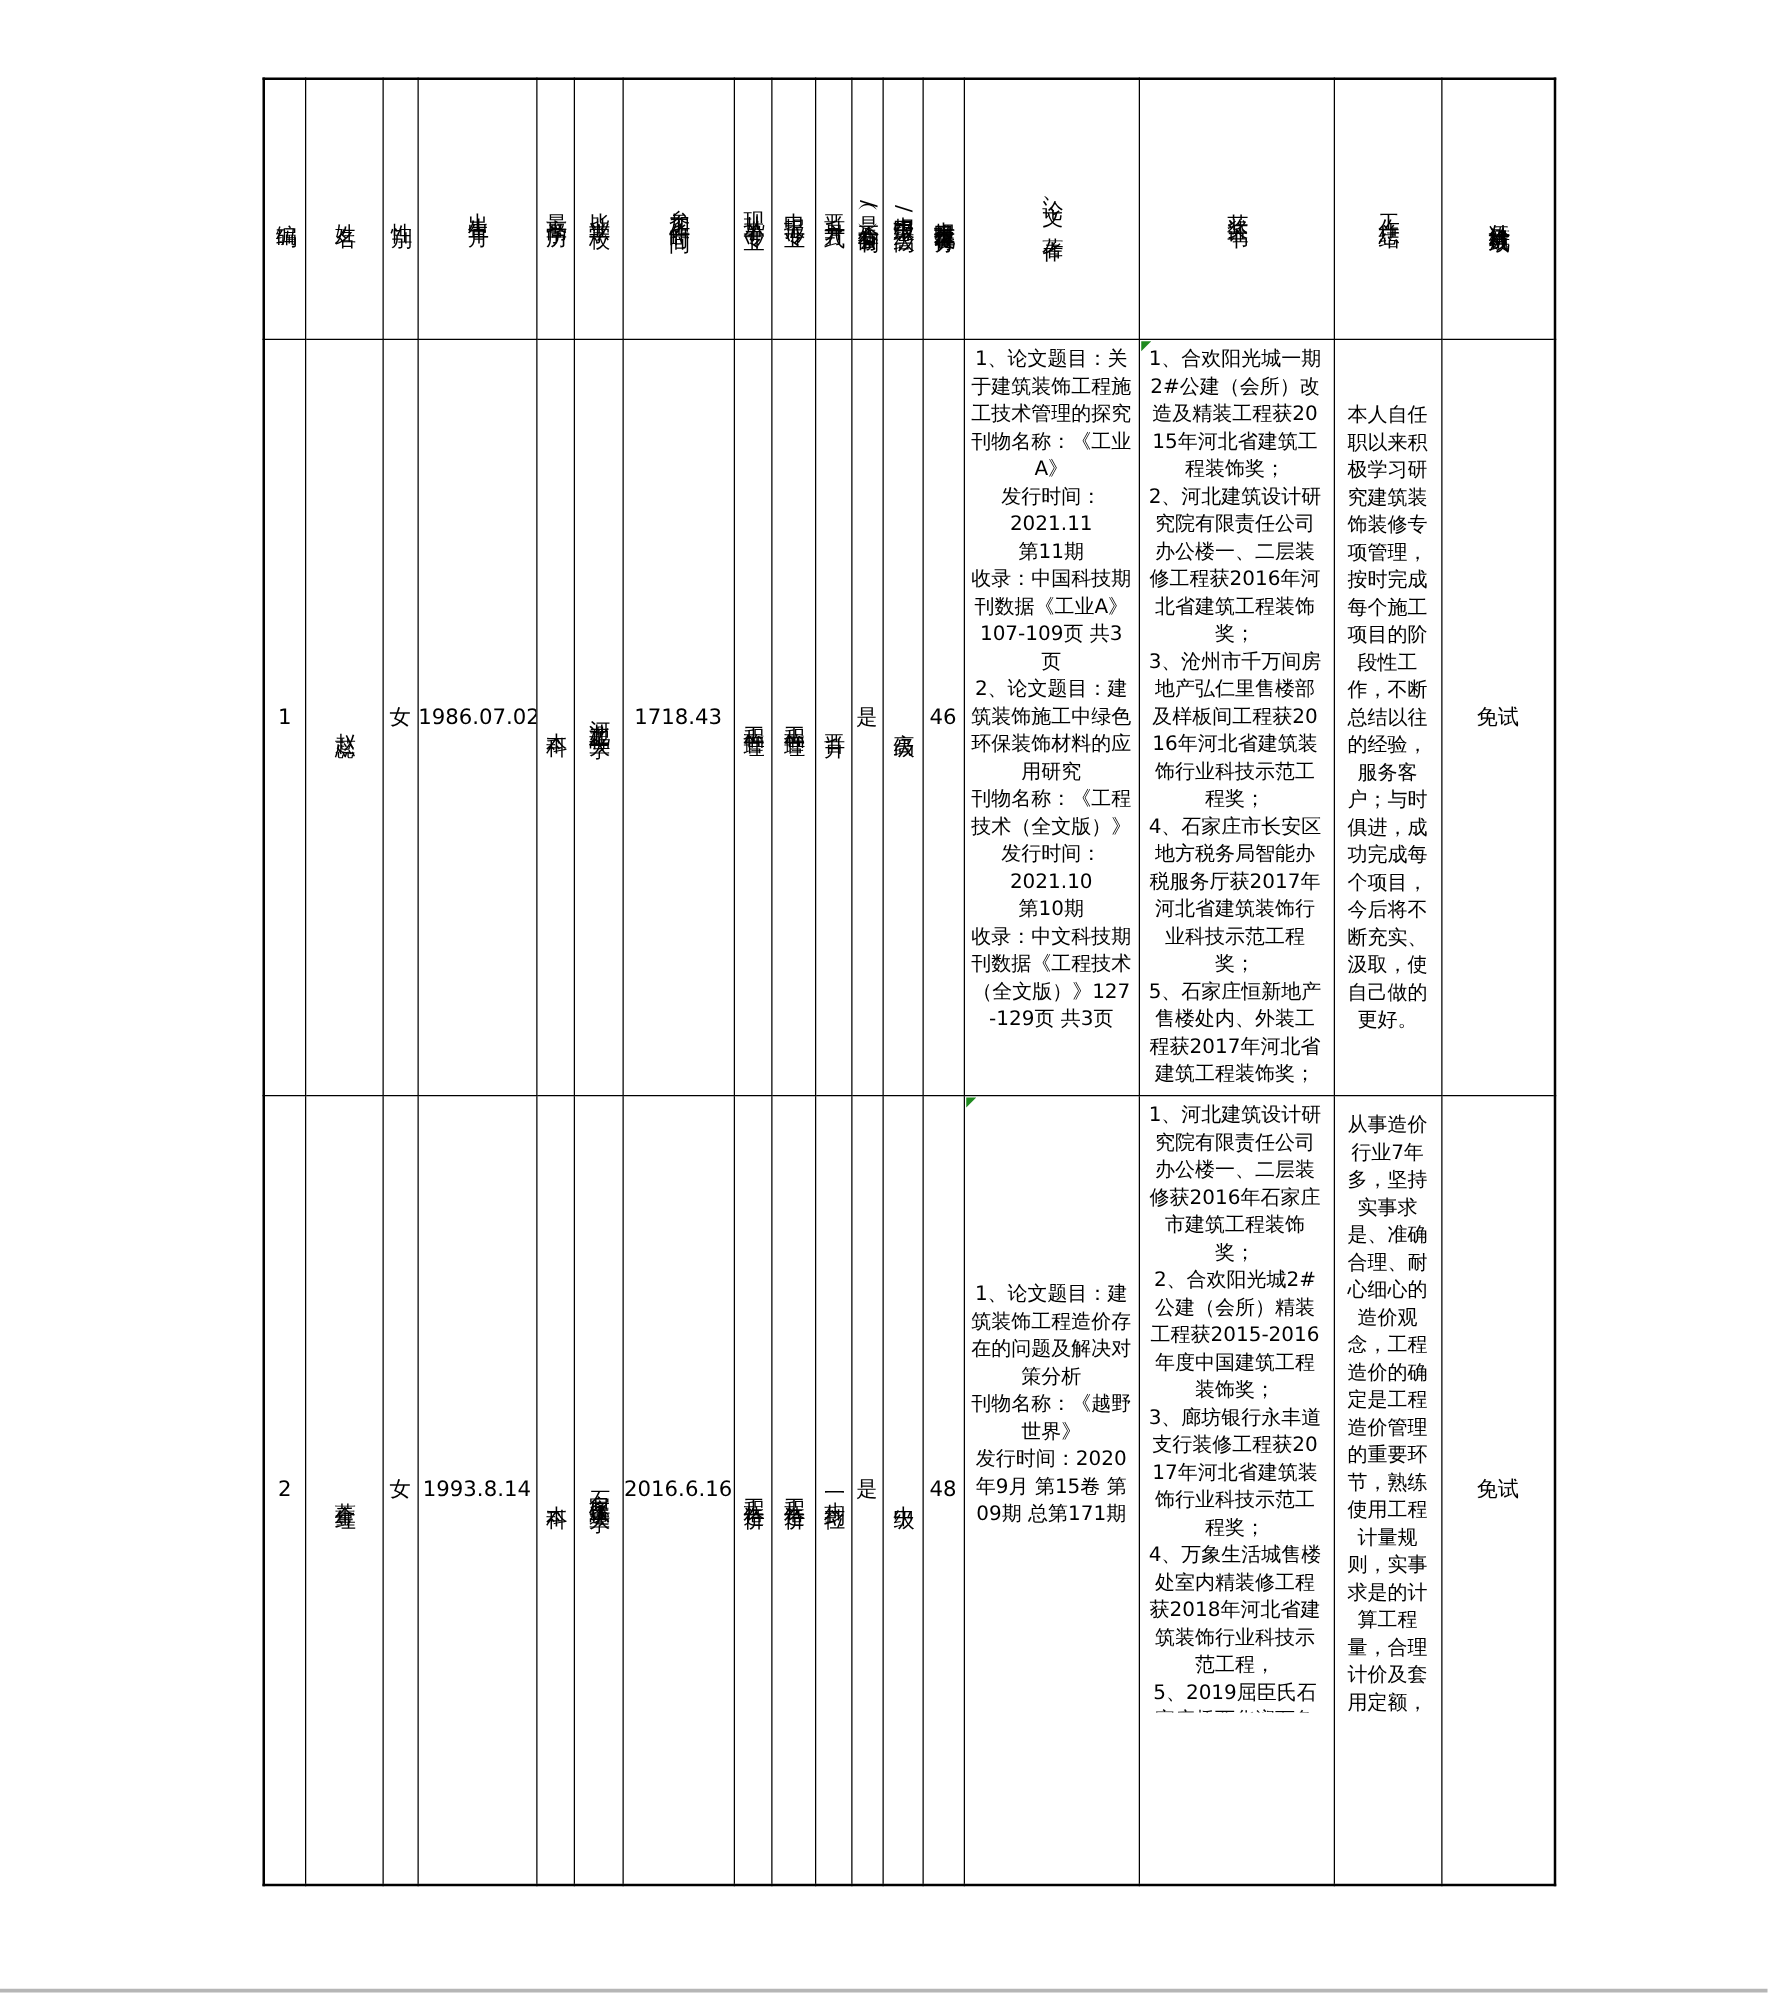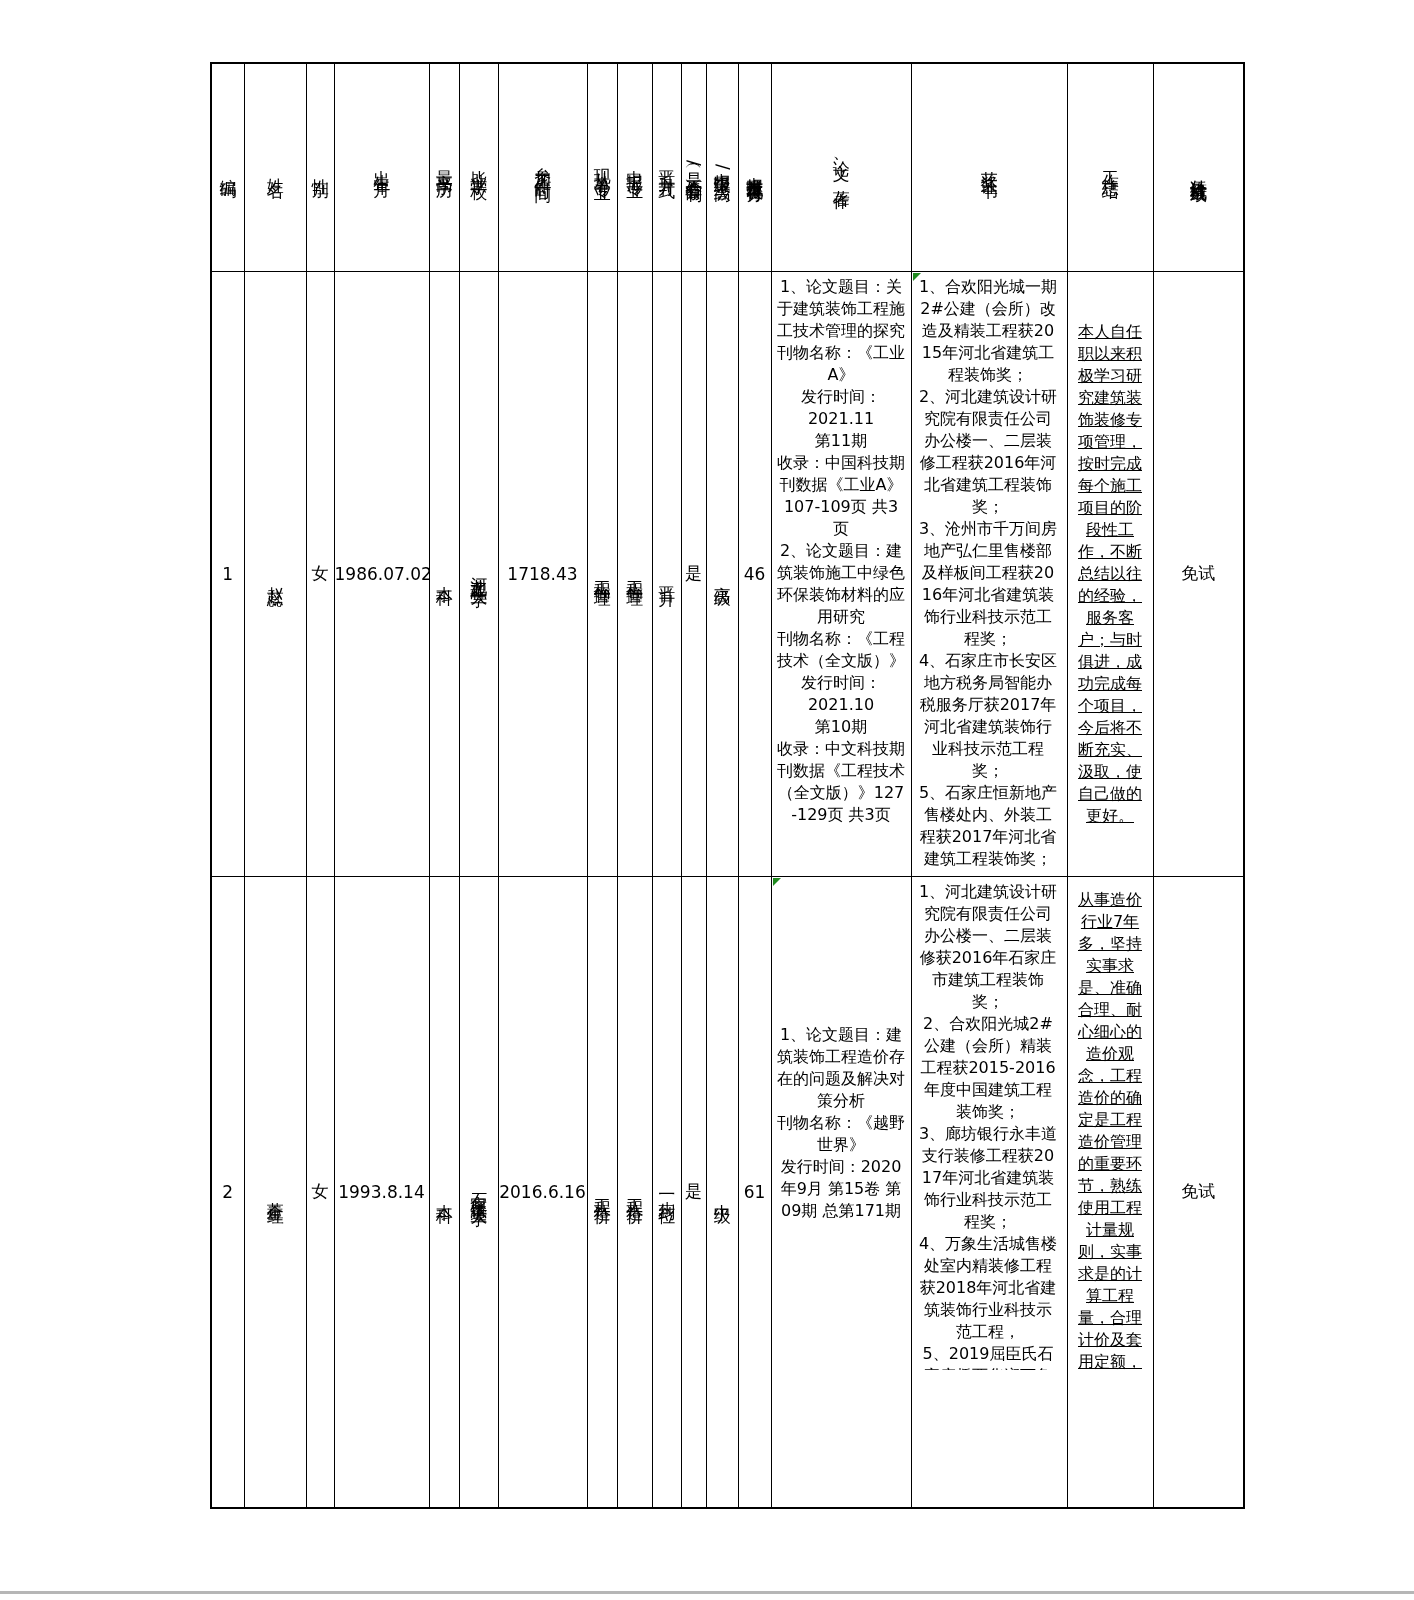--- a/index.html
+++ b/index.html
@@ -49,21 +49,21 @@
   .clip.r2c { height:493px; }
   .clip.top { justify-content:flex-start; }
   .clip.mid { justify-content:center; }
   .txt {
     font-size:16px; line-height:22px;
     white-space:pre-wrap; word-break:break-all;
     text-align:center;
   }
   .pad-papers  { padding:3px 5px; }
   .pad-awards  { padding:3px 8px 3px 6px; }
-  .pad-summary { padding:3px 7px;text-decoration:underline; }
+  .pad-summary { padding:3px 7px; }
   .pt4  { padding-top:4px; }
   .pt10 { padding-top:12px; }
 
   
   .corner-flag {
     position:absolute; top:1px; left:1px; width:0; height:0;
     border-top:8px solid var(--flag-green);
     border-right:8px solid transparent;
   }
 
@@ -171,21 +171,21 @@
     <td class="hcell">女</td>
     <td class="hcell">1993.8.14</td>
     <td class="vcell"><span class="v">本科</span></td>
     <td class="vcell"><span class="v">石家庄铁道大学</span></td>
     <td class="hcell">2016.6.16</td>
     <td class="vcell"><span class="v">工程造价</span></td>
     <td class="vcell"><span class="v">工程造价</span></td>
     <td class="vcell"><span class="v">一步到位</span></td>
     <td class="hcell">是</td>
     <td class="vcell"><span class="v">中级</span></td>
-    <td class="hcell">61</td>
+    <td class="hcell">48</td>
     <td class="lt">
       <span class="corner-flag"></span>
       <div class="clip r2c mid">
             <div class="txt pad-papers">1、论文题目：建筑装饰工程造价存在的问题及解决对策分析
 刊物名称：《越野世界》
 发行时间：2020年9月 第15卷 第09期 总第171期</div>
           </div>
     </td>
     <td class="lt">
       <div class="clip r2c top">

